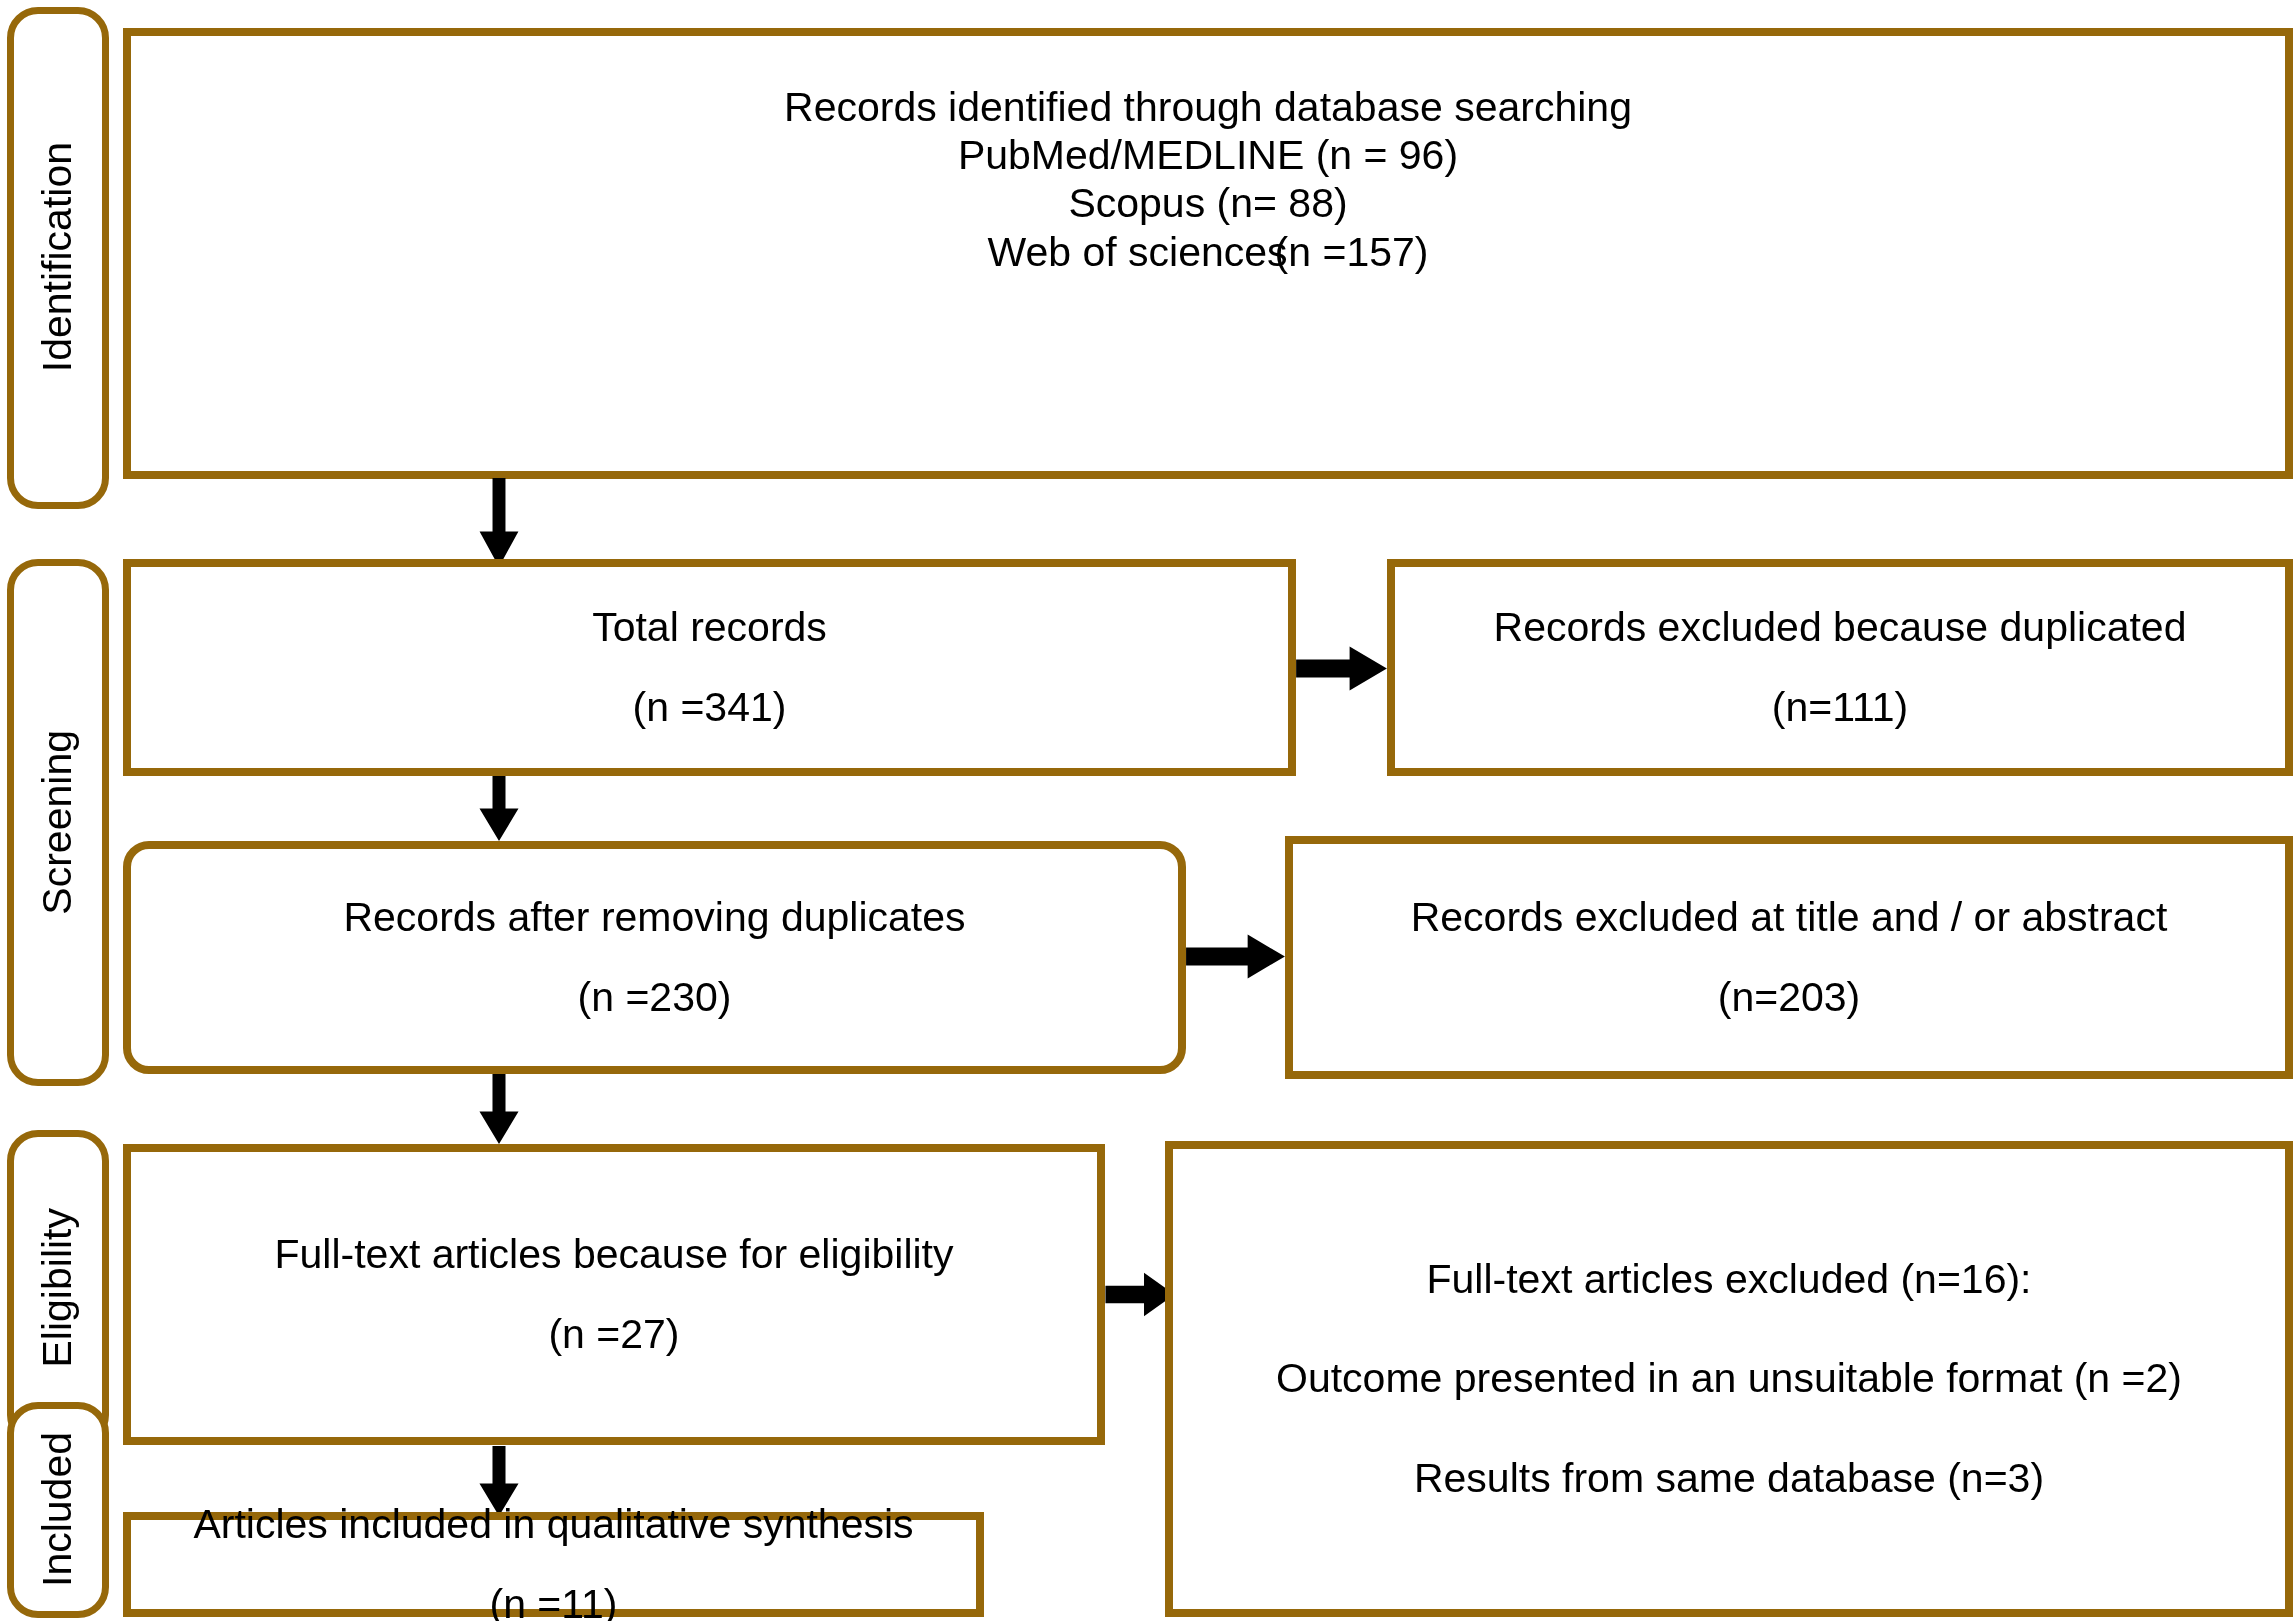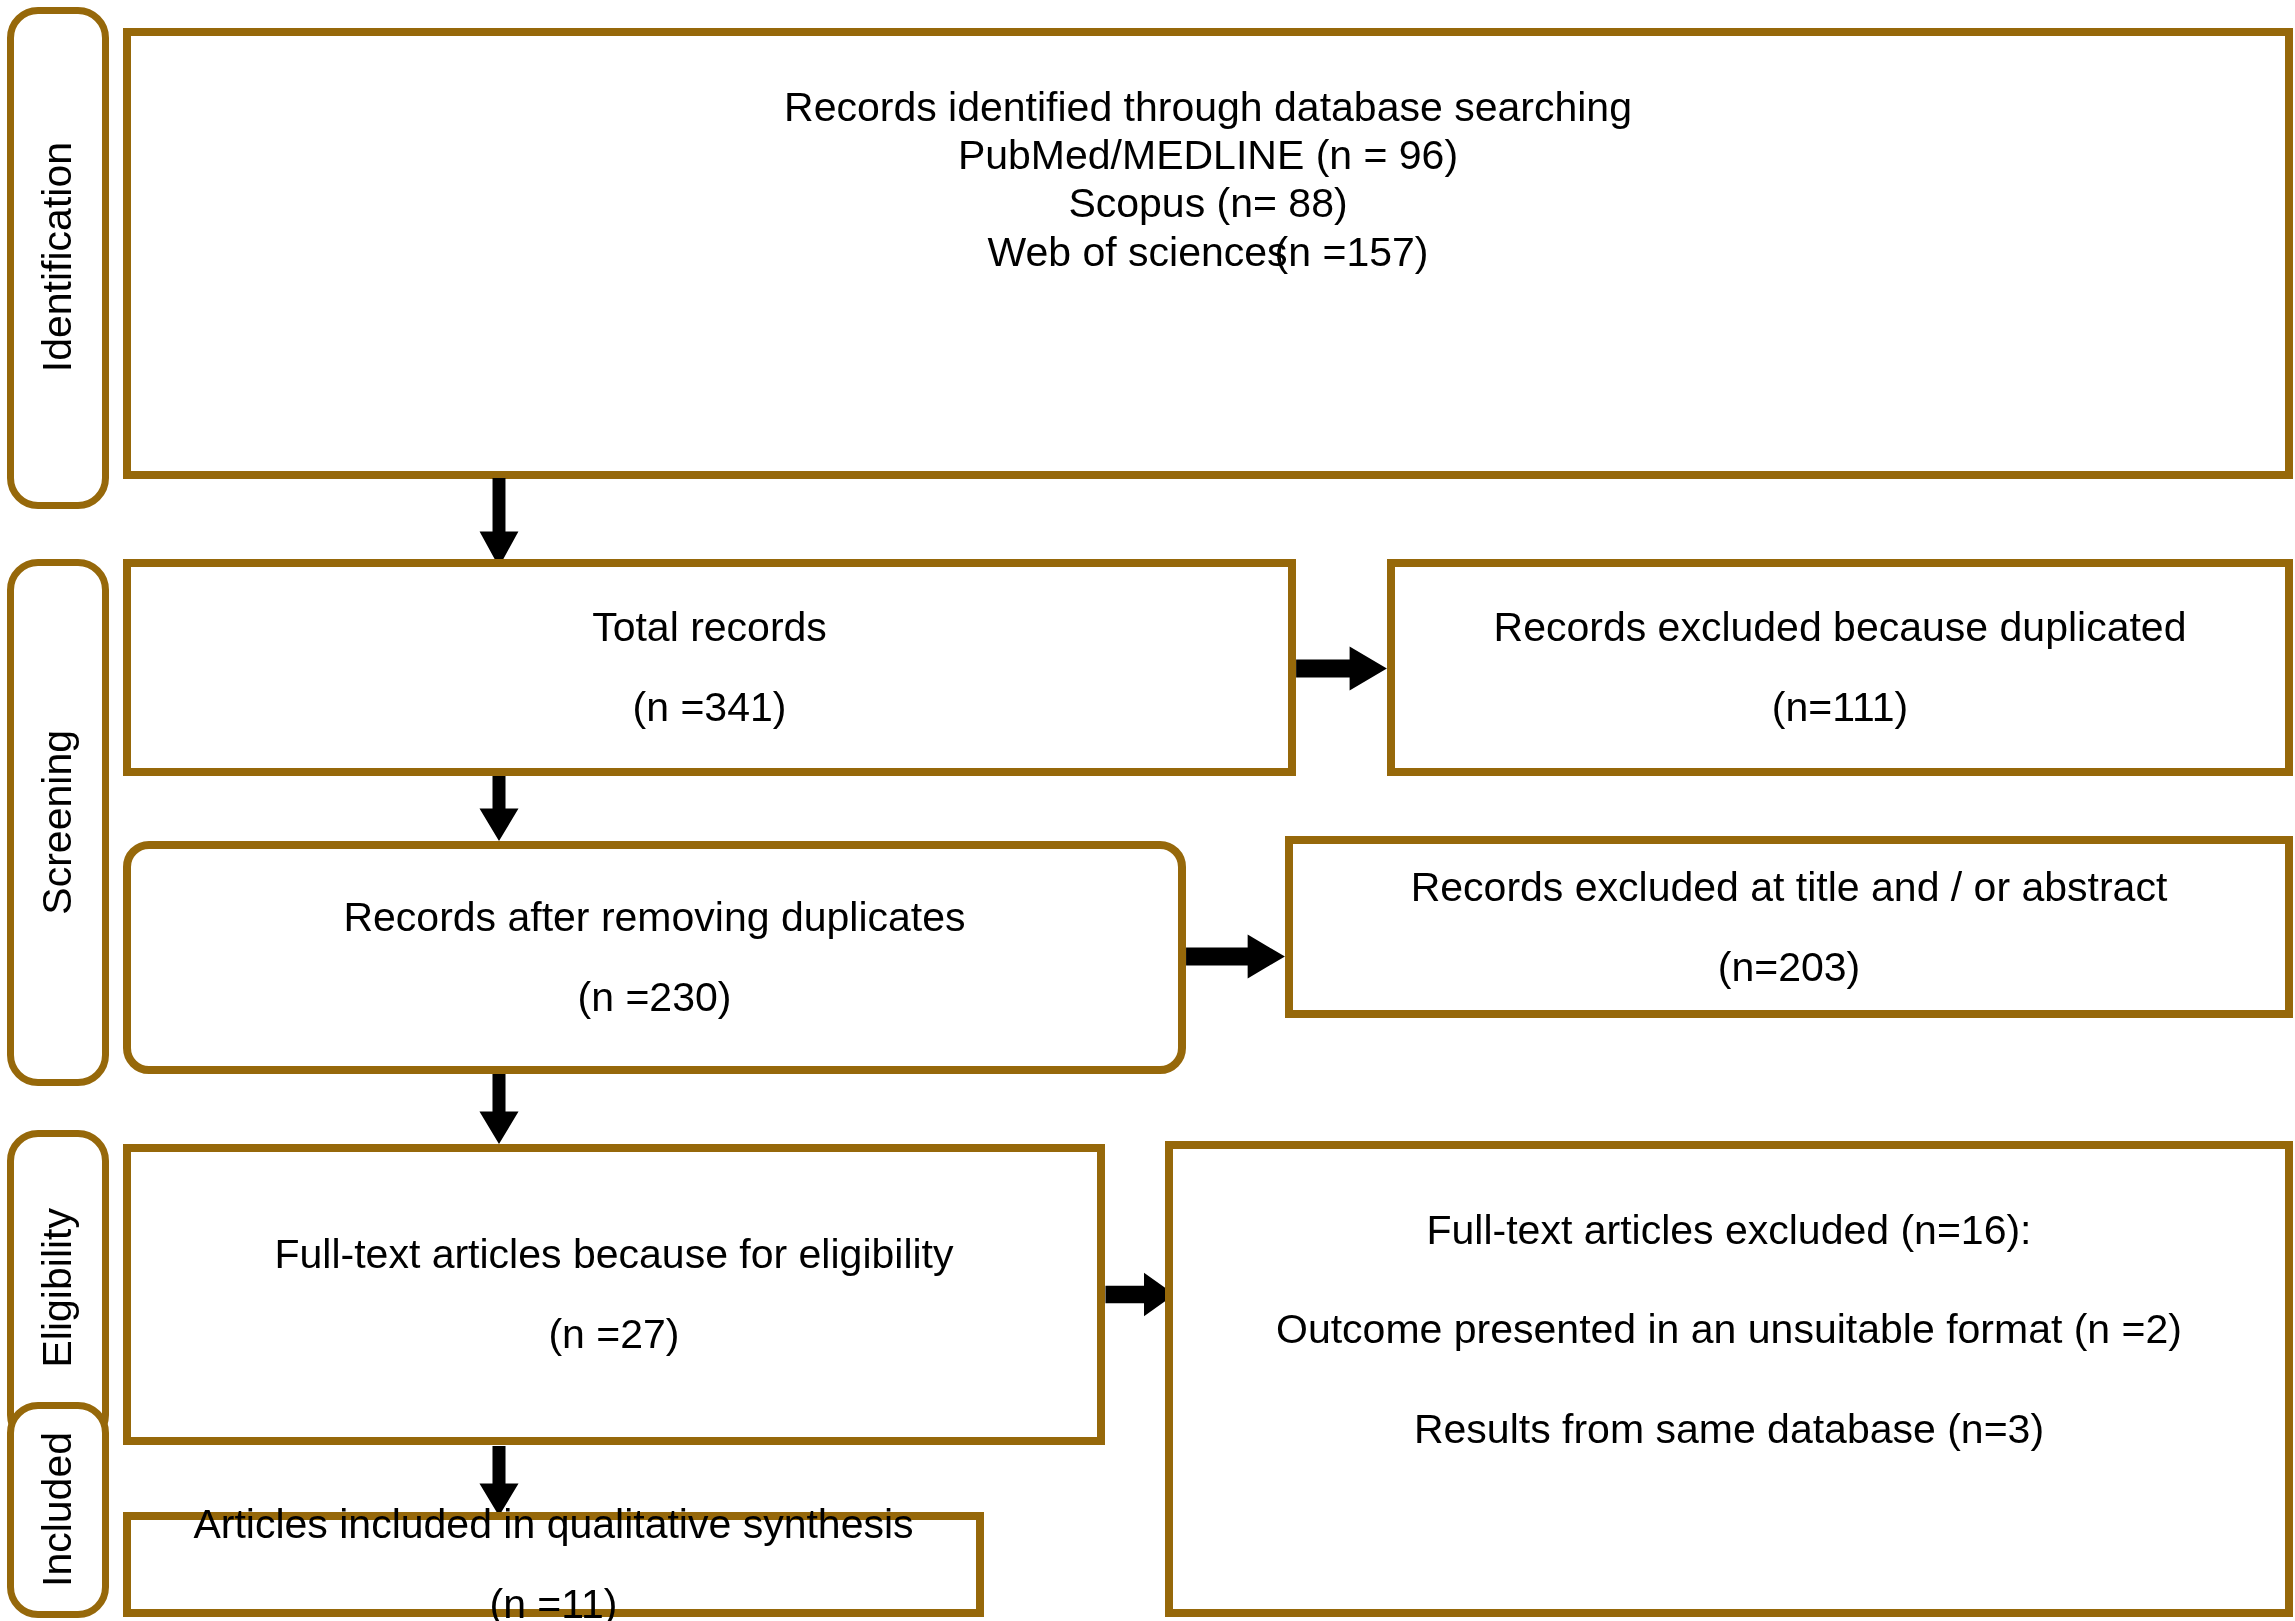--- a/index.html
+++ b/index.html
@@ -69,21 +69,21 @@
   }
 
   
   .box.two-line .line + .line {
     margin-top: 27.5px;
   }
 
   
   #box-fulltext-excluded {
     justify-content: flex-start;
-    padding-top: 55px;
+    padding-top: 104px;
   }
   #box-fulltext-excluded .line + .line {
     margin-top: 47px;
   }
 
   
   .arrow {
     position: absolute;
   }
   .arrow svg { display: block; }
@@ -149,21 +149,21 @@
     <div class="line">Records after removing duplicates</div>
     <div class="line">(n =230)</div>
   </div>
 
   <div class="arrow" style="left:1186px; top:933px;">
     <svg width="99" height="47" viewBox="0 0 122 58">
       <path d="M0 18 H76 V2 L122 29 L76 56 V40 H0 Z" fill="#000000"></path>
     </svg>
   </div>
 
-  <div class="box two-line" id="box-title-abstract-excluded" style="left:1285px; top:836px; width:1008px; height:182px;">
+  <div class="box two-line" id="box-title-abstract-excluded" style="left:1285px; top:836px; width:1008px; height:243px;">
     <div class="line">Records excluded at title and / or abstract</div>
     <div class="line">(n=203)</div>
   </div>
 
   <div class="arrow" style="left:468px; top:1074px;">
     <svg width="62" height="70" viewBox="0 0 76 86">
       <path d="M30 0 H46 V46 H62 L38 86 L14 46 H30 Z" fill="#000000"></path>
     </svg>
   </div>
 

